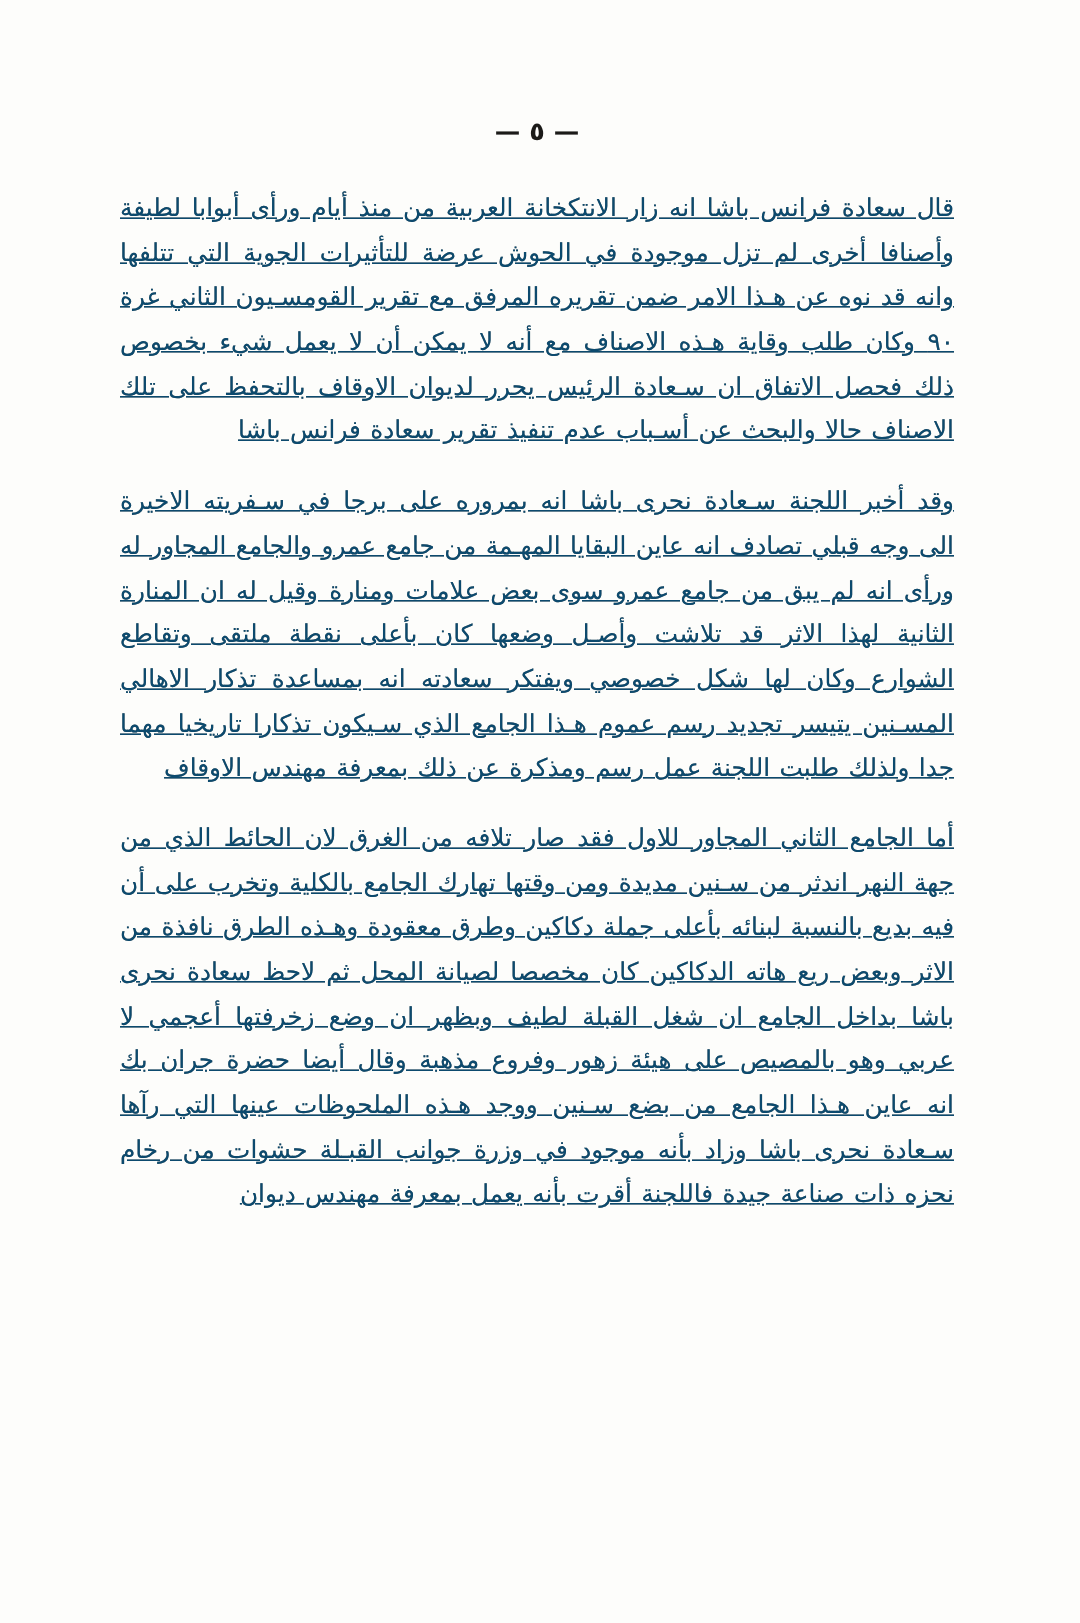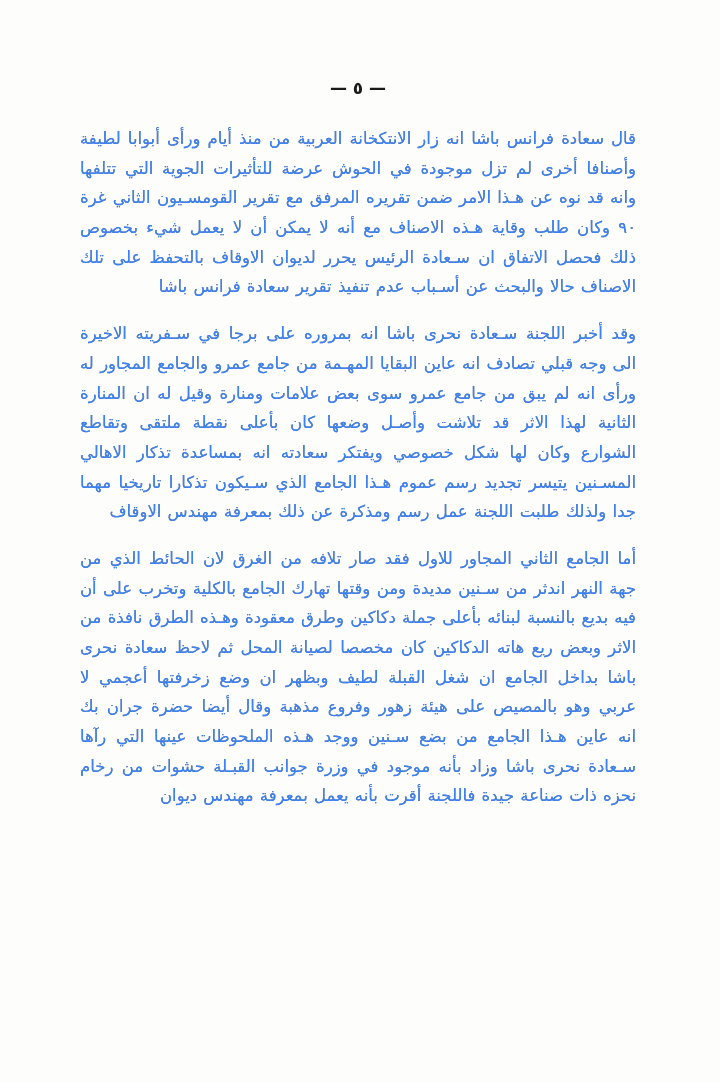--- a/index.html
+++ b/index.html
@@ -37,25 +37,26 @@
     direction: ltr;
   }
 
   .body-text p {
     direction: rtl;
     text-align: justify;
     text-justify: inter-word;
     font-size: 16.5px;
     line-height: 1.8;
     font-weight: 500;
-    color: #3b82f6;
+    color: #0c4a6e;
     margin-bottom: 17px;
     word-spacing: 1px;
     
     text-shadow: 0 0 0.4px rgba(20,18,14,0.55);
+    text-decoration: underline;
   }
 
   .body-text p:last-child { margin-bottom: 0; }
 </style>
 </head>
 <body>
 
 <div class="scan-page">
   <div class="page-inner">
     <div class="page-number">— ٥ —</div>

